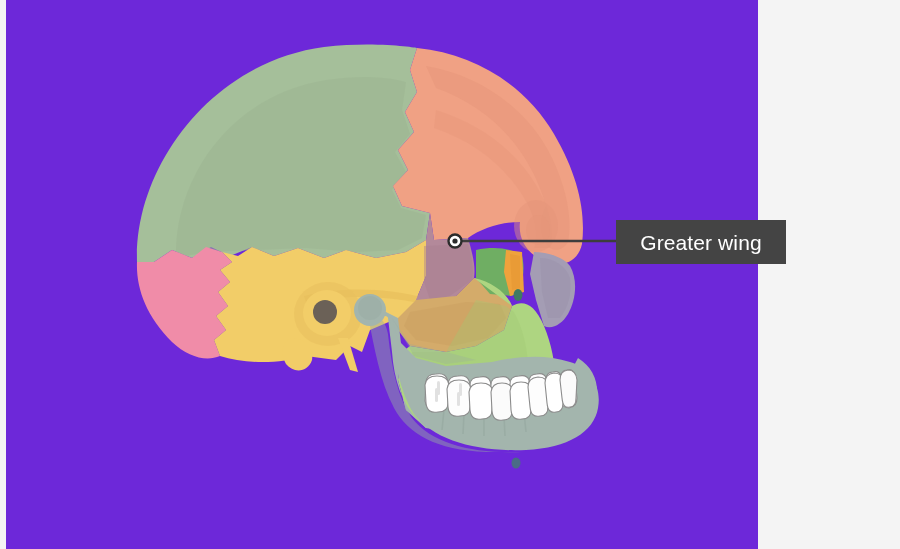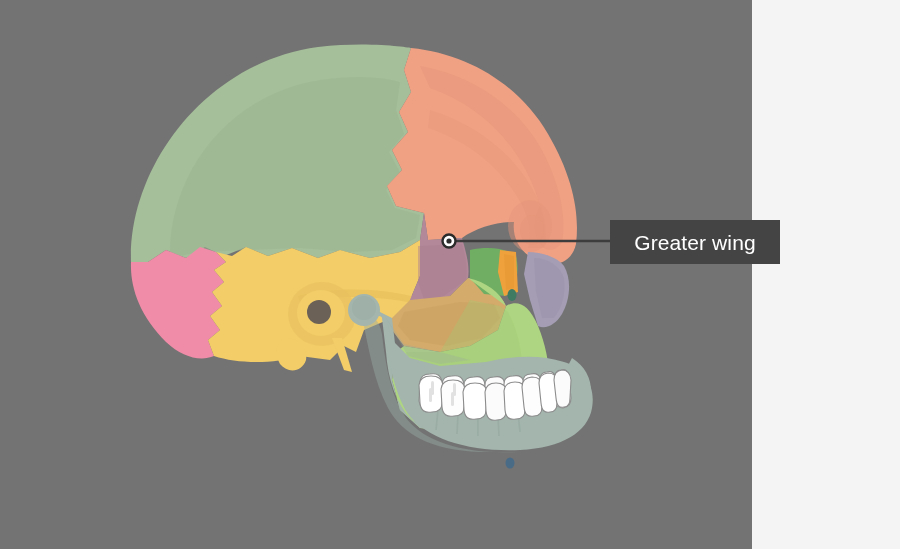--- a/index.html
+++ b/index.html
@@ -10,21 +10,22 @@
     width: 900px;
     height: 549px;
     background: #f4f4f4;
     font-family: "Liberation Sans", sans-serif;
     overflow: hidden;
   }
   #stage {
     position: relative;
     width: 752px;
     height: 549px;
-    background: #737373;
+    background: #6d28d9;
+    margin-left: 6px;
   }
   #skull-svg {
     position: absolute;
     left: 0;
     top: 0;
     width: 900px;
     height: 549px;
     display: block;
   }
   .callout-box {

